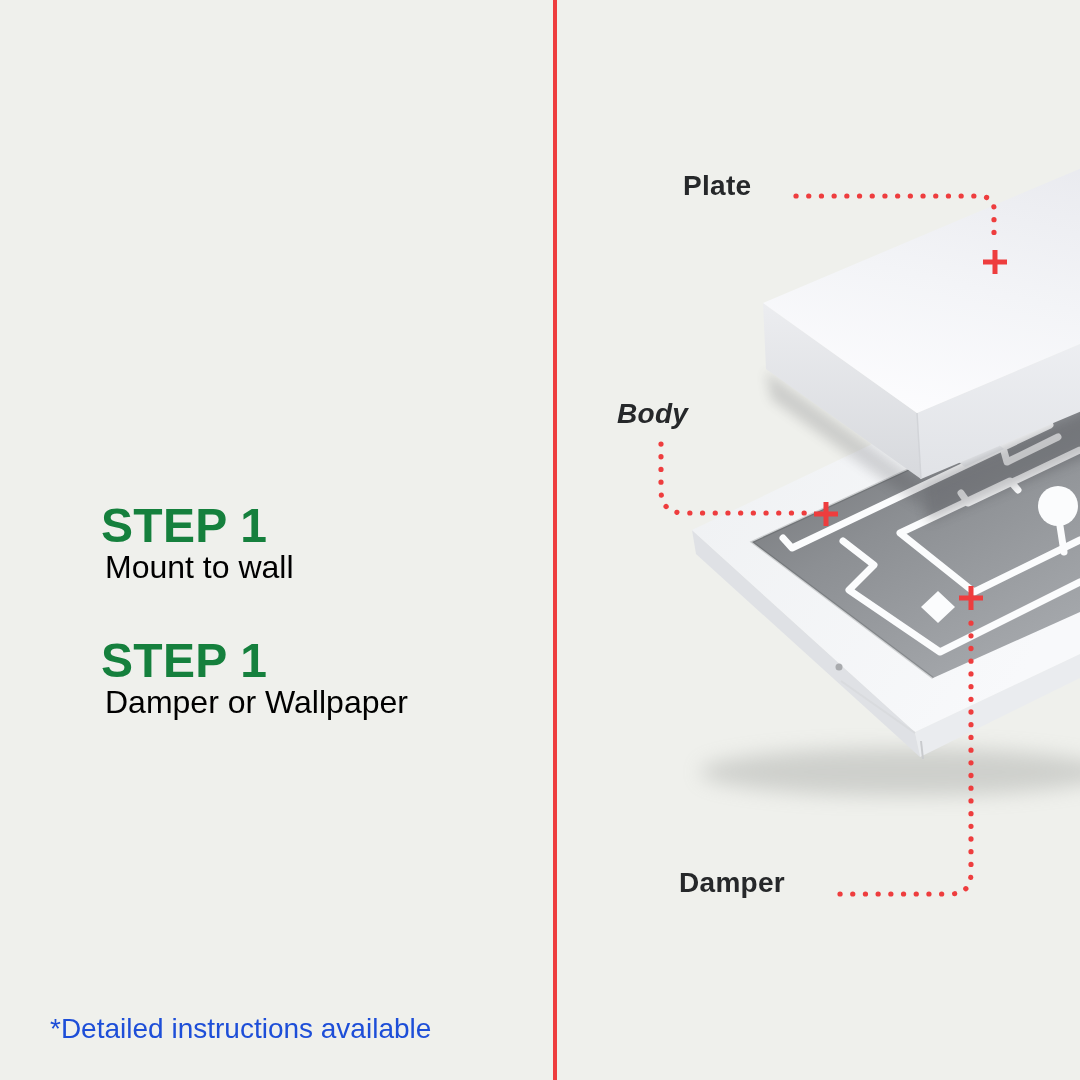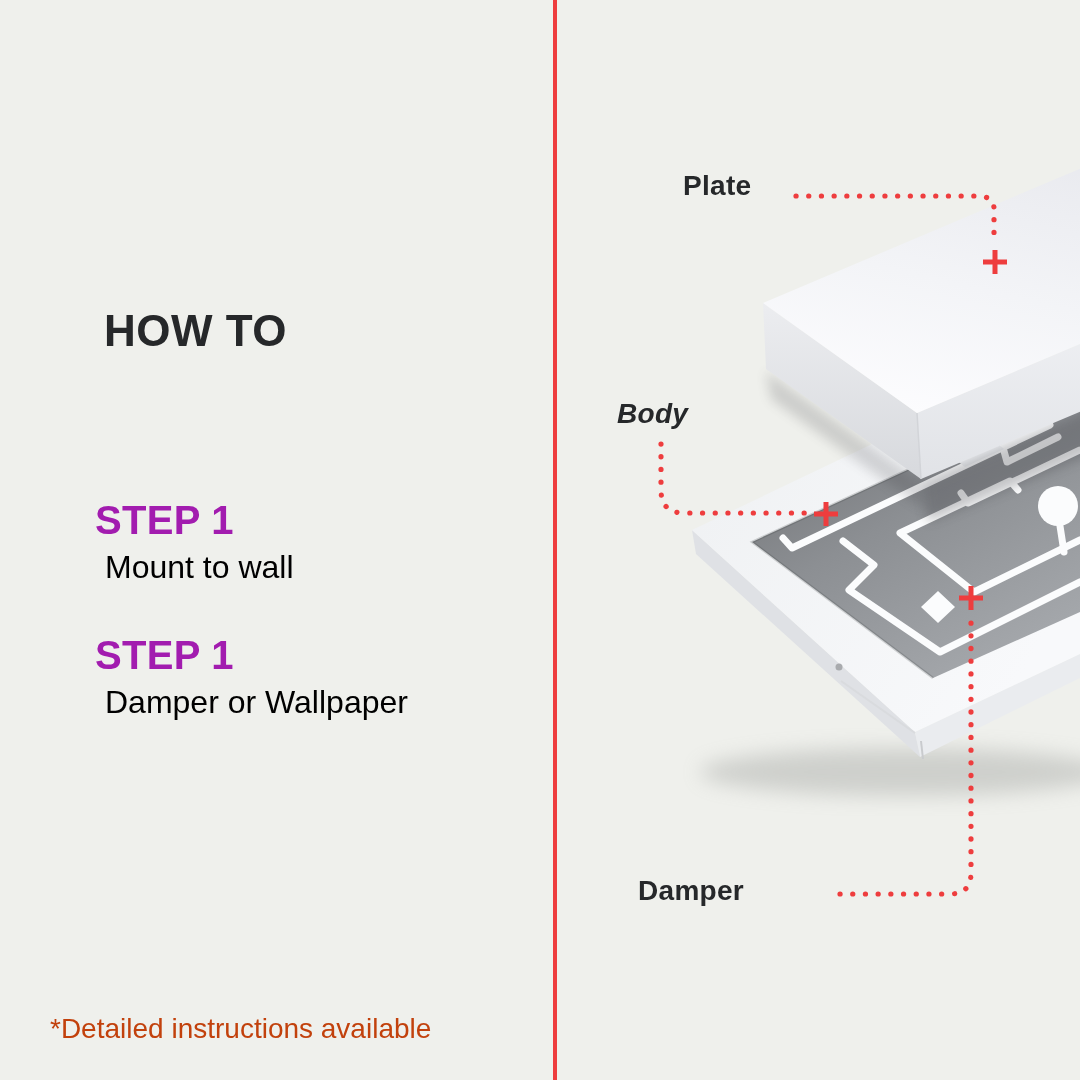--- a/index.html
+++ b/index.html
@@ -9,59 +9,58 @@
     font-family:"Liberation Sans","DejaVu Sans",sans-serif;
     color:#26282a;
   }
   
   .heading{
     position:absolute;left:104px;top:301px;
     font-size:44px;font-weight:700;line-height:60px;letter-spacing:.5px;
     color:#26282a;
   }
   .step-title{
-    position:absolute;left:95px;
-    font-size:40px;font-weight:700;letter-spacing:.3px;color:#a21caf;
+    position:absolute;left:101px;
+    font-size:48px;font-weight:700;letter-spacing:.3px;color:#15803d;
   }
   .step-desc{
     position:absolute;left:105px;
     font-size:32px;font-weight:400;color:#000000;
   }
   .step1-title{top:498px;}
   .step1-desc{top:549px;}
   .step2-title{top:633px;}
   .step2-desc{top:684px;}
   .footnote{
     position:absolute;left:50px;top:1013px;
-    font-size:28px;font-weight:400;color:#c2410c;
+    font-size:28px;font-weight:400;color:#1d4ed8;
   }
   
   .divider{
     position:absolute;left:553px;top:0;width:4px;height:1080px;
     background:#ee3d3e;
   }
   
   .part-label{
     position:absolute;
     font-size:28px;font-weight:700;letter-spacing:.3px;color:#26282a;
     white-space:nowrap;
   }
   .label-plate{left:683px;top:170px;}
   .label-body{left:617px;top:398px;font-style:italic;}
-  .label-damper{left:638px;top:867px;margin-top:8px;}
+  .label-damper{left:679px;top:867px;}
   .diagram-svg{position:absolute;left:0;top:0;width:1080px;height:1080px;}
 </style>
 </head>
 <body>
 
 <div class="canvas">
 
   <div>
     <div class="heading">
-      <div>HOW TO</div>
     </div>
 
     <div class="step-title step1-title">STEP 1</div>
     <div class="step-desc step1-desc">Mount to wall</div>
 
     <div class="step-title step2-title">STEP 1</div>
     <div class="step-desc step2-desc">Damper or Wallpaper</div>
 
     <div class="footnote">*Detailed instructions available</div>
   </div>

